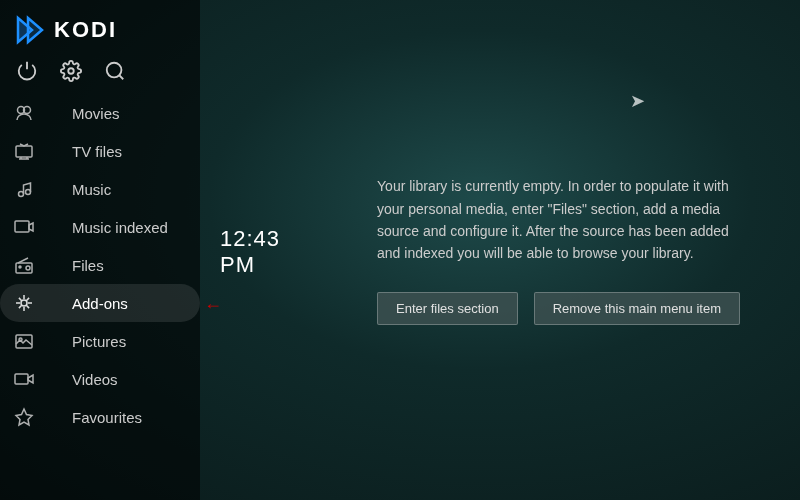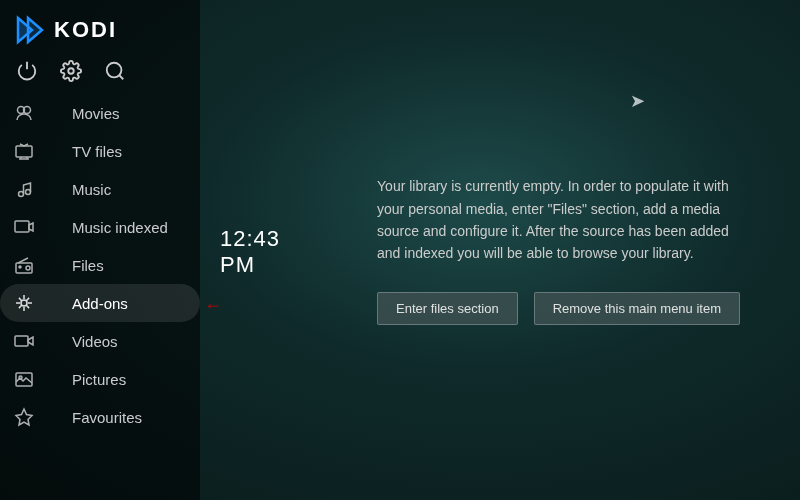--- a/index.html
+++ b/index.html
@@ -307,36 +307,36 @@
           <path d="M4.9 4.9l2.8 2.8M12.3 12.3l2.8 2.8M4.9 15.1l2.8-2.8M12.3 7.7l2.8-2.8"></path>
         </svg>
       </span>
       <span class="nav-label">Add-ons</span>
       <span class="red-arrow">←</span>
     </div>
 
     <div class="nav-item">
       <span class="nav-icon">
         <svg viewBox="0 0 20 20" fill="none" stroke="currentColor" stroke-width="1.5" width="20" height="20">
-          <rect x="1" y="5" width="13" height="10" rx="1"></rect>
-          <path d="M14 9l5-3v8l-5-3V9z"></path>
-        </svg>
-      </span>
-      <span class="nav-label">Videos</span>
-    </div>
-
-    <div class="nav-item">
-      <span class="nav-icon">
-        <svg viewBox="0 0 20 20" fill="none" stroke="currentColor" stroke-width="1.5" width="20" height="20">
           <rect x="2" y="4" width="16" height="13" rx="1"></rect>
           <path d="M2 13l4-4 3 3 3-3 6 5"></path>
           <circle cx="6.5" cy="8.5" r="1.5"></circle>
         </svg>
       </span>
       <span class="nav-label">Pictures</span>
+    </div>
+
+    <div class="nav-item">
+      <span class="nav-icon">
+        <svg viewBox="0 0 20 20" fill="none" stroke="currentColor" stroke-width="1.5" width="20" height="20">
+          <rect x="1" y="5" width="13" height="10" rx="1"></rect>
+          <path d="M14 9l5-3v8l-5-3V9z"></path>
+        </svg>
+      </span>
+      <span class="nav-label">Videos</span>
     </div>
 
     <div class="nav-item">
       <span class="nav-icon">
         <svg viewBox="0 0 20 20" fill="none" stroke="currentColor" stroke-width="1.5" width="20" height="20">
           <polygon points="10,2 12.5,7.5 18,8.5 14,12.5 15,18 10,15 5,18 6,12.5 2,8.5 7.5,7.5"></polygon>
         </svg>
       </span>
       <span class="nav-label">Favourites</span>
     </div>

